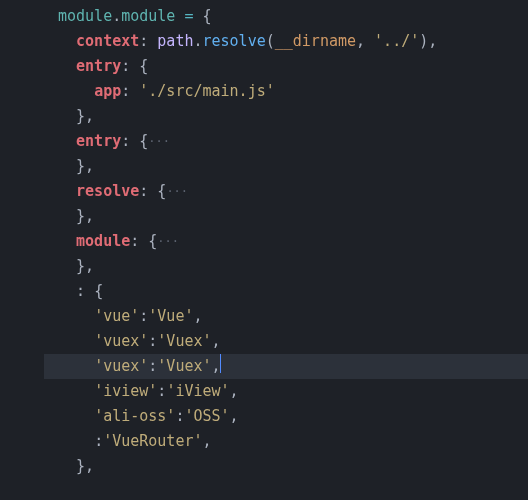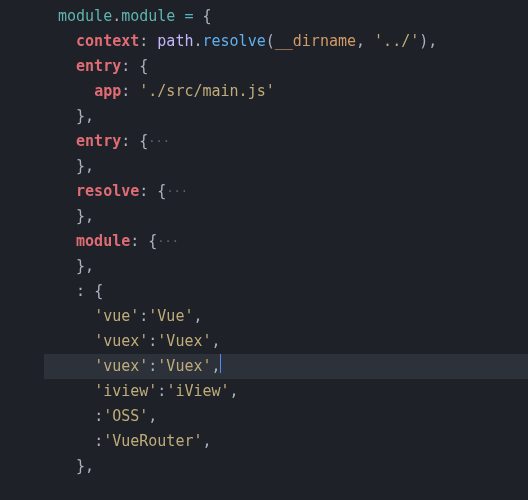--- a/index.html
+++ b/index.html
@@ -74,19 +74,19 @@
   <div class="line"><span>  </span><span class="tk-punctuation">: </span><span class="tk-punctuation">{</span></div>
 
   <div class="line"><span>    </span><span class="tk-string">'vue'</span><span class="tk-punctuation">:</span><span class="tk-string">'Vue'</span><span class="tk-punctuation">,</span></div>
 
   <div class="line"><span>    </span><span class="tk-string">'vuex'</span><span class="tk-punctuation">:</span><span class="tk-string">'Vuex'</span><span class="tk-punctuation">,</span></div>
 
   <div class="line cursor-line"><span>    </span><span class="tk-string">'vuex'</span><span class="tk-punctuation">:</span><span class="tk-string">'Vuex'</span><span class="tk-punctuation">,</span><span class="cursor"></span></div>
 
   <div class="line"><span>    </span><span class="tk-string">'iview'</span><span class="tk-punctuation">:</span><span class="tk-string">'iView'</span><span class="tk-punctuation">,</span></div>
 
-  <div class="line"><span>    </span><span class="tk-punctuation">:</span><span class="tk-string">'OSS'</span><span class="tk-punctuation">,</span></div>
+  <div class="line"><span>    </span><span class="tk-string">'ali-oss'</span><span class="tk-punctuation">:</span><span class="tk-string">'OSS'</span><span class="tk-punctuation">,</span></div>
 
   <div class="line"><span>    </span><span class="tk-punctuation">:</span><span class="tk-string">'VueRouter'</span><span class="tk-punctuation">,</span></div>
 
   <div class="line"><span>  </span><span class="tk-punctuation">},</span></div>
 
 </div>
 
 </body></html>

